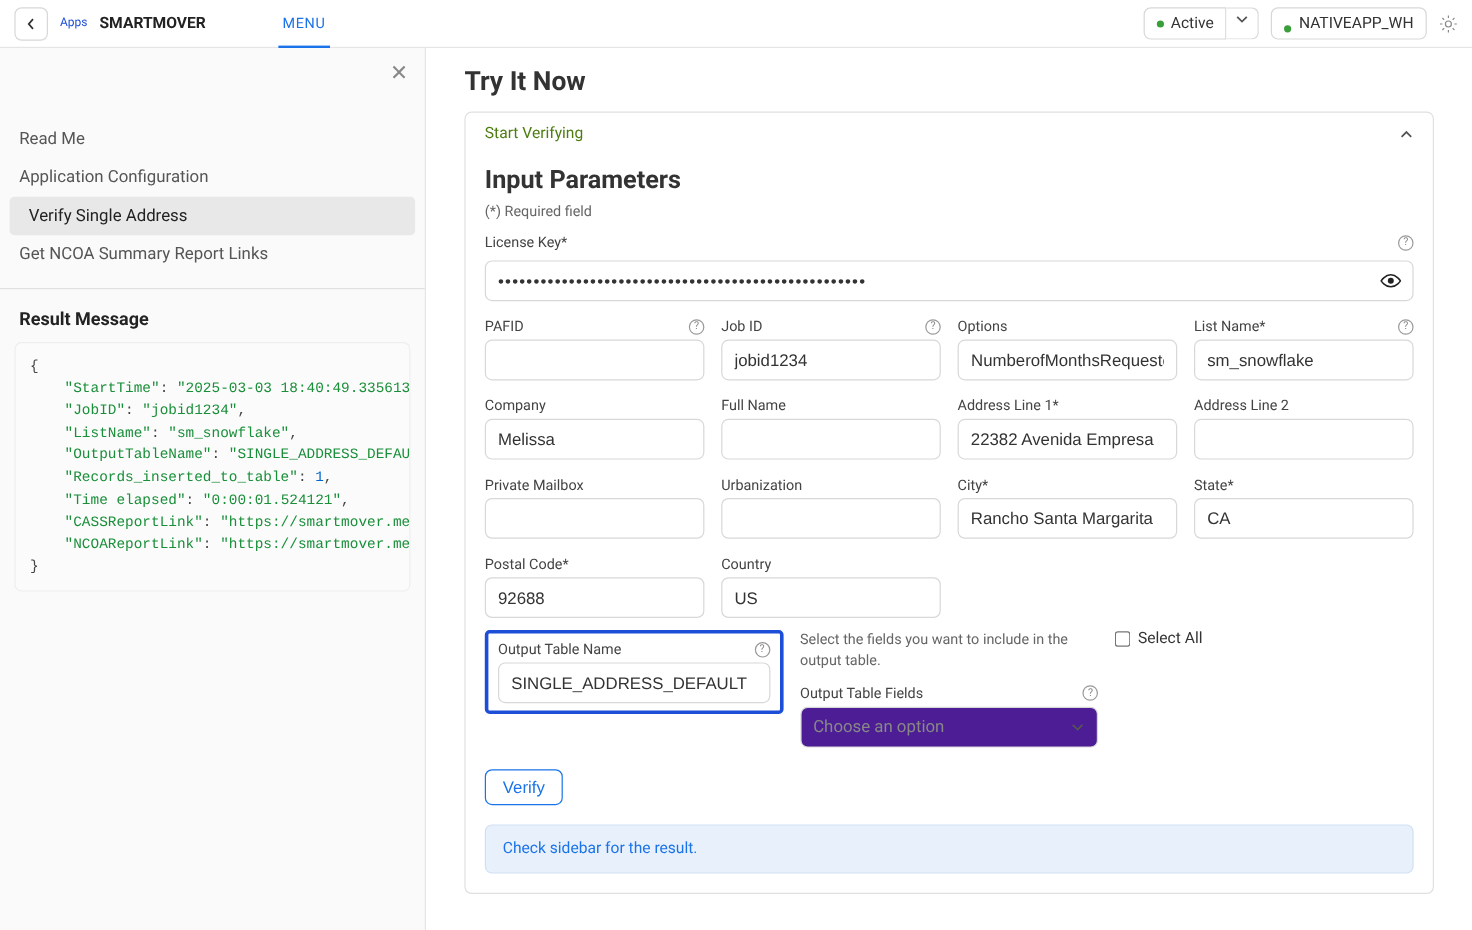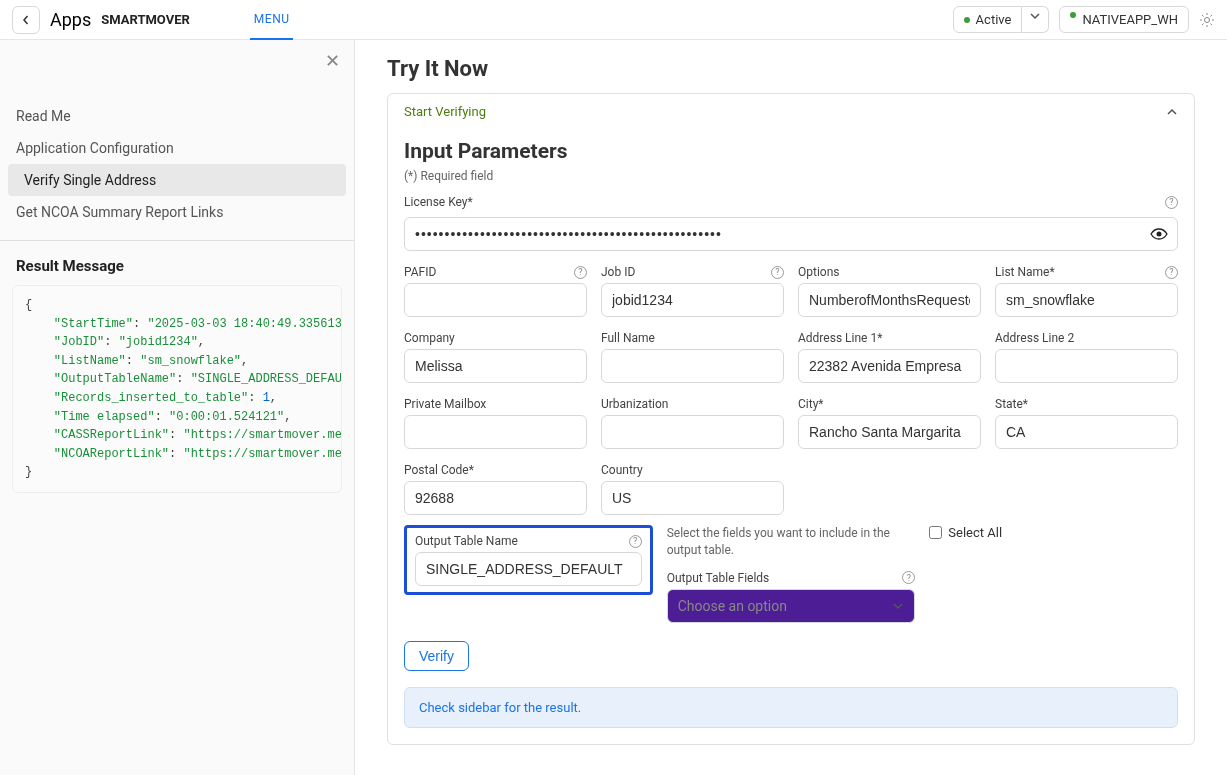--- a/index.html
+++ b/index.html
@@ -1,27 +1,27 @@
 <!DOCTYPE html>
 <html><head>
 <meta charset="utf-8">
 <style>
 *{box-sizing:border-box;margin:0;padding:0}
 body{font-family:-apple-system,BlinkMacSystemFont,"Segoe UI",Roboto,sans-serif;font-size:14px;color:#333;background:#fff}
 .header{display:flex;align-items:center;justify-content:space-between;padding:8px 12px;border-bottom:1px solid #e5e5e5;height:40px}
 .header-left{display:flex;align-items:center;gap:10px}
 .back-btn{width:28px;height:28px;border:1px solid #d8d8d8;border-radius:6px;background:#fff;display:flex;align-items:center;justify-content:center;cursor:pointer}
-.apps-link{color:#000000;font-size:18px;cursor:pointer}
+.apps-link{color:#1d4ed8;font-size:10px;cursor:pointer}
 .app-name{font-weight:700;font-size:13px;color:#222}
 .menu-tab{color:#1a73e8;font-weight:400;font-size:12px;letter-spacing:.5px;padding:12px 4px;border-bottom:2px solid #1a73e8;text-transform:uppercase;margin-left:50px}
 .header-right{display:flex;align-items:center;gap:10px}
 .status-btn{display:flex;align-items:center;gap:6px;border:1px solid #d8d8d8;border-radius:6px 0 0 6px;padding:5px 10px;font-size:13px;background:#fff}
 .status-dot{width:6px;height:6px;border-radius:50%;background:#3a9e3a}
 .status-caret{border:1px solid #d8d8d8;border-left:none;border-radius:0 6px 6px 0;padding:5px 8px;background:#fff;cursor:pointer}
-.wh-btn{border:1px solid #d8d8d8;border-radius:6px;padding:5px 10px;font-size:13px;background:#fff;display:flex;align-items:flex-start;gap:6px}
+.wh-btn{border:1px solid #d8d8d8;border-radius:6px;padding:5px 10px;font-size:13px;background:#fff;display:flex;align-items:flex-end;gap:6px}
 .gear{width:16px;height:16px;cursor:pointer;color:#888}
 .body{display:flex;height:calc(100vh - 40px)}
 .sidebar{width:355px;background:#fafafa;border-right:1px solid #e5e5e5;position:relative}
 .sidebar-close{position:absolute;top:10px;right:14px;font-size:18px;color:#888;cursor:pointer}
 .sidebar-nav{padding:60px 0 0 0}
 .sidebar-item{padding:8px 16px;font-size:14px;color:#555;cursor:pointer}
 .sidebar-item.active{background:#e8e8e8;color:#222;font-weight:400;border-radius:4px;margin:0 8px}
 .sidebar-divider{border-top:1px solid #e0e0e0;margin:12px 0}
 .result-title{font-weight:700;font-size:15px;color:#222;padding:4px 16px 10px}
 .json-block{background:#fbfbfb;border:1px solid #eee;border-radius:6px;margin:0 12px;padding:10px 12px;font-family:Consolas,"Courier New",monospace;font-size:12px;line-height:1.55;color:#444;white-space:pre;overflow:hidden}

